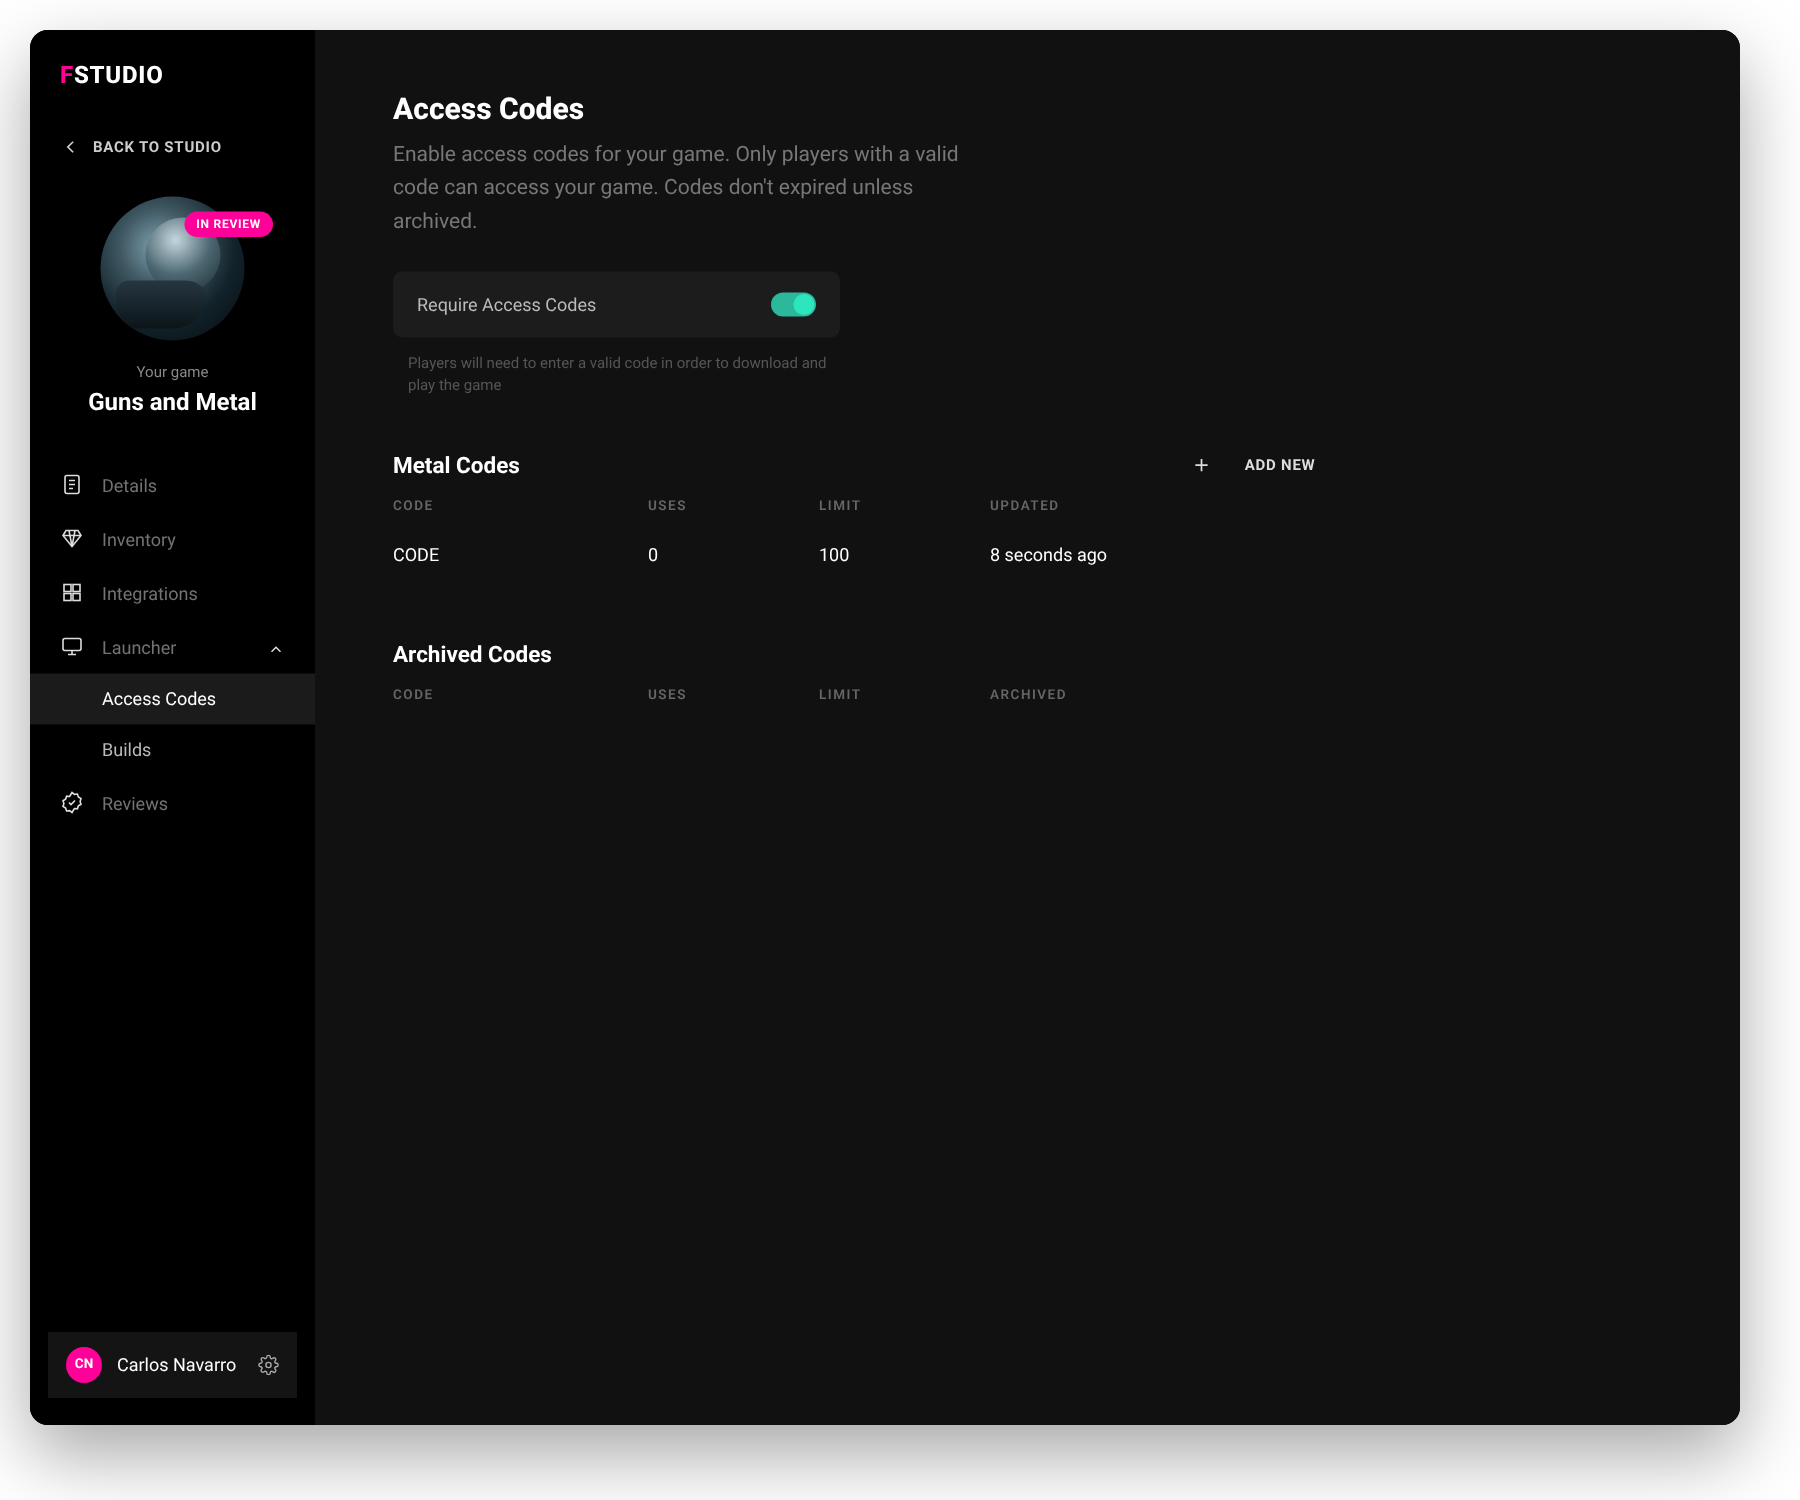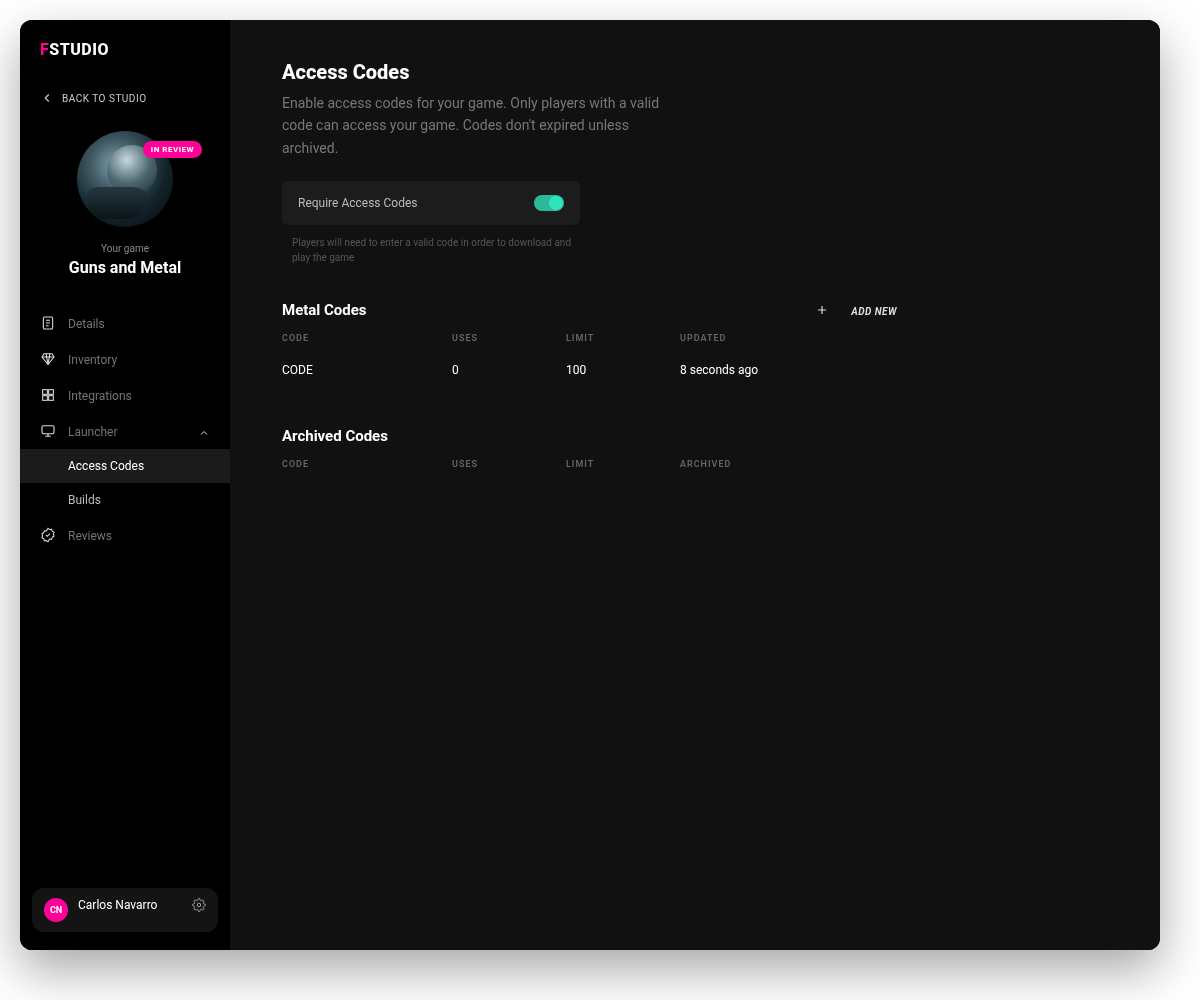--- a/index.html
+++ b/index.html
@@ -15,21 +15,21 @@
     top: 20px; left: 20px;
     width: 1140px; height: 930px;
     background: #000;
     border-radius: 12px;
     box-shadow: 0 20px 50px rgba(0,0,0,0.35);
     display: flex;
     overflow: hidden;
   }
   
   .sidebar {
-    width: 210px;
+    width: 190px;
     background: #000;
     color: #ccc;
     display: flex;
     flex-direction: column;
     padding: 20px 0 12px 0;
   }
   .logo {
     padding: 0 20px;
     font-weight: 800;
     font-size: 16px;
@@ -38,21 +38,21 @@
   }
   .logo .f { color: #ff0099; }
   .back-row {
     display: flex;
     align-items: center;
     gap: 8px;
     padding: 0 20px;
     margin-top: 32px;
     font-size: 10px;
     letter-spacing: 0.5px;
-    font-weight: 400;
+    font-weight: 700;
     color: #ccc;
     cursor: pointer;
   }
   .back-row svg { width: 14px; height: 14px; }
   .game-block {
     display: flex;
     flex-direction: column;
     align-items: center;
     margin-top: 26px;
     padding: 0 18px;
@@ -131,23 +131,24 @@
     cursor: pointer;
   }
   .subnav-item.active {
     background: #1b1b1b;
     color: #fff;
   }
   .spacer { flex: 1; }
   .user-pill {
     margin: 0 12px 6px 12px;
     background: #141414;
-    border-radius: 12px;
+    border-radius: 0;
     padding: 10px 12px;
     display: flex;
+    align-items: center;
     gap: 10px;
     cursor: pointer;
   }
   .avatar {
     width: 24px; height: 24px;
     border-radius: 50%;
     background: #ff0099;
     color: #fff;
     font-size: 9px;
     font-weight: 700;
@@ -220,28 +221,27 @@
     margin-top: 36px;
     max-width: 615px;
   }
   .section-title {
     font-size: 15px;
     font-weight: 700;
     color: #fff;
   }
   .add-new {
     display: flex;
-    align-items: flex-end;
+    align-items: center;
     gap: 22px;
     font-size: 10px;
     font-weight: 700;
     letter-spacing: 0.5px;
     color: #ddd;
     cursor: pointer;
-    font-style: italic;
   }
   .add-new svg { width: 14px; height: 14px; }
   .table {
     max-width: 615px;
     margin-top: 14px;
   }
   .thead, .trow {
     display: grid;
     grid-template-columns: 170px 114px 114px 1fr;
   }

